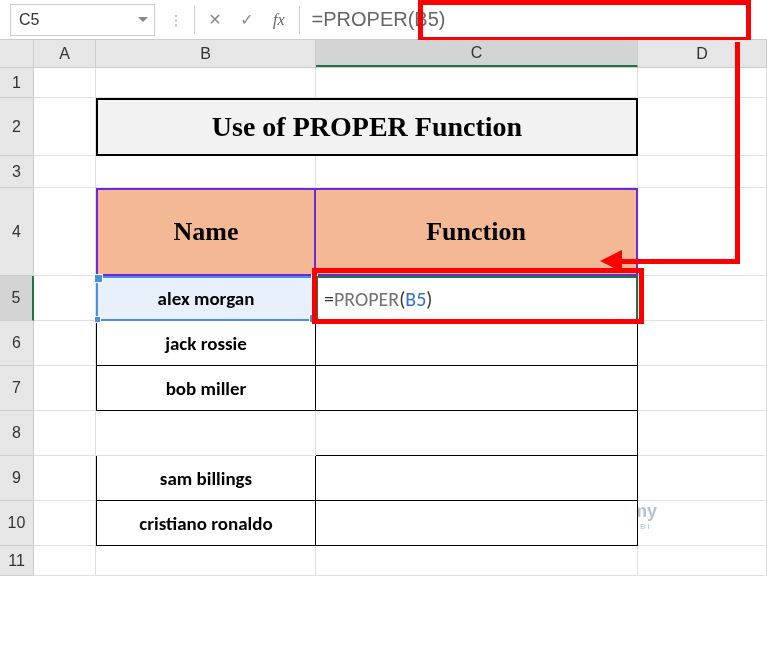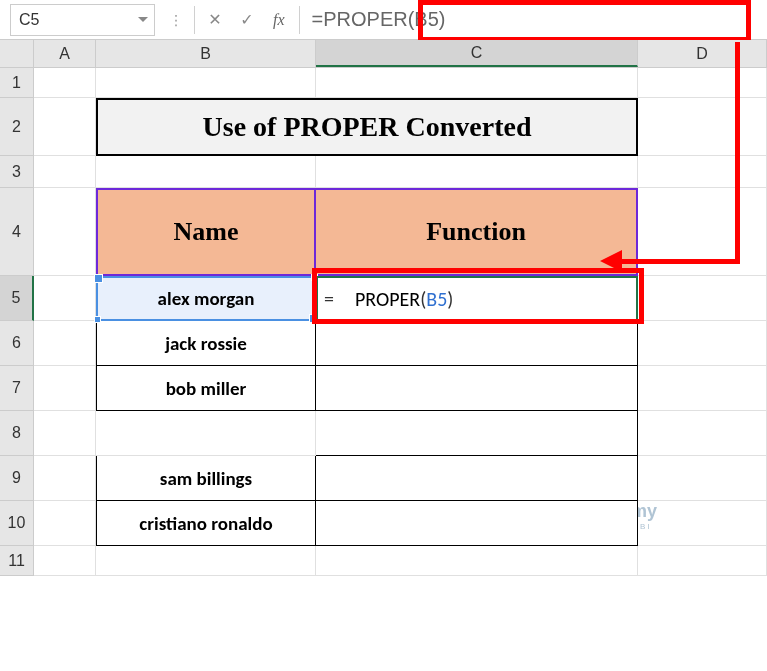--- a/index.html
+++ b/index.html
@@ -266,21 +266,21 @@
       border: 2px solid #217346;
       background: #fff;
       z-index: 3;
       display: flex;
       align-items: center;
       padding: 0 6px;
       font-family: Calibri, Arial, sans-serif;
       font-size: 20px;
     }
     .c5-active .eq { color: #333; }
-    .c5-active .fn { color: #000000; margin-left: 21px; }
+    .c5-active .fn { color: #737373; }
     .c5-active .paren { color: #333; }
     .c5-active .ref { color: #3070d0; }
     
     
     .red-box-fb {
       left: 418px; top: 0px; width: 333px; height: 42px;
     }
     .red-box-c5 {
       position: absolute;
       left: 278px; top: 200px; width: 332px; height: 56px;
@@ -435,21 +435,21 @@
           <div class="cell col-C r10"></div>
           <div class="cell col-D r10"></div>
         </div>
       <div class="cell-row r11">
           <div class="cell col-A r11"></div>
           <div class="cell col-B r11"></div>
           <div class="cell col-C r11"></div>
           <div class="cell col-D r11"></div>
         </div>
 
-      <div class="title-cell">Use of PROPER Converted</div>
+      <div class="title-cell">Use of PROPER Function</div>
 
       <div class="th-cell th-name">Name</div>
       <div class="th-cell th-conv">Function</div>
 
       <div class="data-cell" style="top:208px">alex morgan</div>
       <div class="data-cell" style="top:253px">jack rossie</div>
       <div class="data-cell" style="top:298px">bob miller</div>
       <div class="data-cell" style="top:388px">sam billings</div>
       <div class="data-cell" style="top:433px">cristiano ronaldo</div>
 

